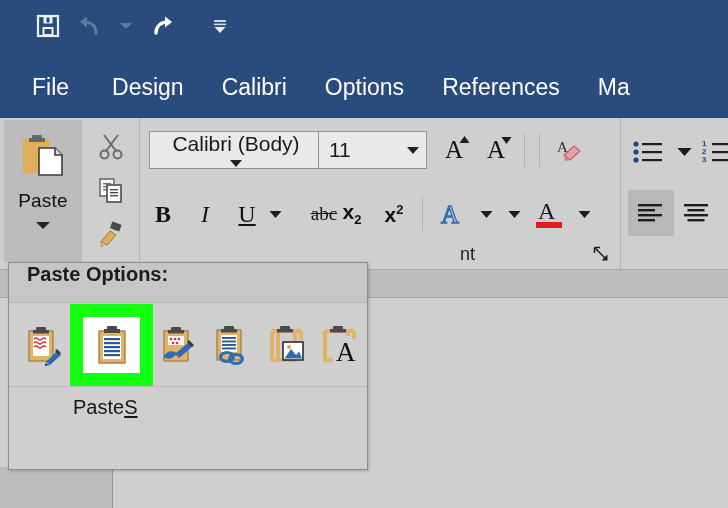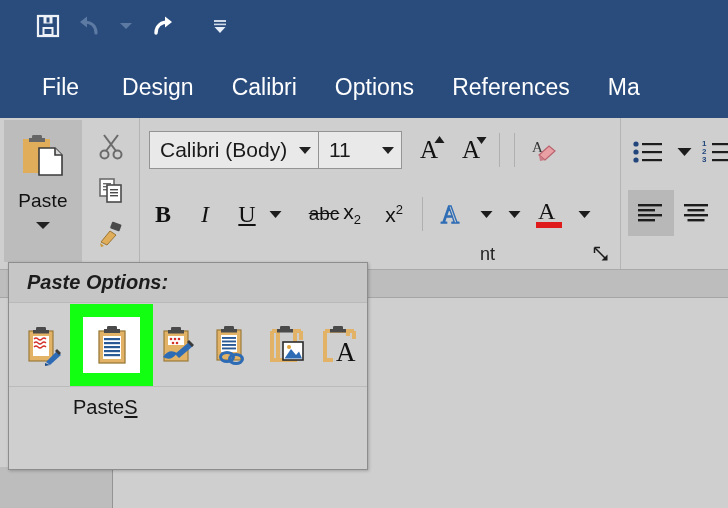--- a/index.html
+++ b/index.html
@@ -33,21 +33,21 @@
     background: #2a4c7d;
   }
   .tabs { position: absolute; left: 0; top: 0; display: flex; align-items: flex-end; height: 62px; }
   .tab {
     font-size: 23px; color: #ffffff;
     padding: 0 19px; line-height: 62px;
     white-space: nowrap;
     height: 62px;
     font-weight: 400;
   }
-  .tab.first { padding-left: 32px; padding-right: 24px; margin-left: 10px; }
+  .tab.first { padding-left: 32px; padding-right: 24px; }
   .tab.active {
     background: #d3d3d3; color: #1d2d45;
     margin: 0 6px;
     padding: 0 24px;
     border-left: 1px solid #8a8a8a;
     border-right: 1px solid #8a8a8a;
     border-top: 1px solid #8a8a8a;
   }
 
   
@@ -86,40 +86,40 @@
   .font-row1 { position: absolute; left: 8px; top: 10px; display: flex; align-items: center; }
   .font-row2 { position: absolute; left: 8px; top: 74px; display: flex; align-items: center; }
 
   .combo {
     height: 38px; background: #e9e9e9;
     border: 1px solid #949494;
     display: flex; align-items: center;
     padding: 0 6px 0 10px;
   }
   .combo .val { font-size: 21px; color: #1a1a1a; white-space: nowrap; }
-  .combo.fontname { width: 170px; }
+  .combo.fontname { width: 170px; flex-direction: column; }
   .combo.fontname .val { flex: 1; }
-  .combo.fontsize { width: 84px; margin-left: -1px; }
+  .combo.fontsize { width: 109px; margin-left: -1px; }
   .combo.fontsize .val { flex: 1; }
 
   .ic {
     width: 42px; height: 44px;
     display: flex; align-items: center; justify-content: center;
     position: relative;
   }
   .ic.narrow { width: 28px; }
   .ic.wide { width: 58px; }
   .ic.act { background: #b8b8b8; }
   .vsep { width: 1px; height: 34px; background: #b0b0b0; margin: 0 7px; }
 
   .btxt { font-size: 24px; color: #111; font-weight: bold; font-family: "Liberation Serif", serif; }
   .itxt { font-size: 24px; color: #111; font-style: italic; font-family: "Liberation Serif", serif; }
   .utxt { font-size: 24px; color: #111; text-decoration: underline; font-family: "Liberation Serif", serif; }
-  .stxt { font-size: 19px; color: #111; text-decoration: line-through; font-family: Liberation Sans, sans-serif; margin-left: 28px; }
-  .subtxt, .suptxt { font-size: 21px; color: #111; font-weight: normal; }
+  .stxt { font-size: 19px; color: #111; text-decoration: line-through; font-family: Liberation Serif, serif; margin-left: 28px; }
+  .subtxt, .suptxt { font-size: 21px; color: #111; font-weight: bold; }
   .subtxt sub, .suptxt sup { font-size: 13px; }
   .aatxt { font-size: 21px; color: #111; }
   .bigA { font-size: 25px; color: #111; font-family: "Liberation Serif", serif; }
 
   .grp-para {
     position: absolute; left: 622px; top: 0;
     width: 106px; height: 151px;
   }
   .para-row1 { position: absolute; left: 6px; top: 12px; display: flex; align-items: center; }
   .para-row2 { position: absolute; left: 6px; top: 72px; display: flex; align-items: center; }
@@ -151,24 +151,23 @@
   
   .popup {
     position: absolute; left: 8px; top: 262px;
     width: 360px; height: 208px;
     background: #cfcfcf;
     border: 1px solid #8d8d8d;
     box-shadow: 1px 1px 3px rgba(0,0,0,.22);
   }
   .popup-header {
     height: 40px; background: #c6c6c6;
-    display: flex; align-items: center;
+    display: flex; 
     padding-left: 18px;
     border-bottom: 1px solid #b9b9b9;
-    font-style: italic;
   }
   .popup-header .t { font-size: 20px; font-weight: bold; color: #1c1c1c; }
   .popup-icons {
     height: 84px;
     display: flex; align-items: center;
     padding-left: 8px;
     border-bottom: 1px solid #bbbbbb;
     background: #cfcfcf;
   }
   .pbtn {
@@ -397,21 +396,21 @@
             <rect x="3" y="25" width="26" height="6" fill="#e01b1b"></rect>
           </svg>
         </div>
         <div class="ic narrow">
           <svg width="13" height="8" viewBox="0 0 13 8">
               <path d="M0.5 1 L12.5 1 L6.5 8 Z" fill="#1c1c1c"></path>
             </svg>
         </div>
       </div>
 
-      <div class="grp-label" style="left:339px; top:126px;text-align:center;">nt</div>
+      <div class="grp-label" style="left:319px; top:126px;text-align:center;">nt</div>
       <div class="dlg-launch" style="left:452px; top:128px;">
         <svg width="17" height="17" viewBox="0 0 17 17">
           <path d="M1.5 1.5 L7 1.5 M1.5 1.5 L1.5 7" stroke="#1c1c1c" stroke-width="1.5" fill="none"></path>
           <path d="M2 2 L13 13" stroke="#1c1c1c" stroke-width="1.5"></path>
           <path d="M14.5 14.5 L8.5 14.5 L14.5 8.5 Z" fill="#1c1c1c"></path>
         </svg>
       </div>
     </div>
 
     <div class="grp-para">

